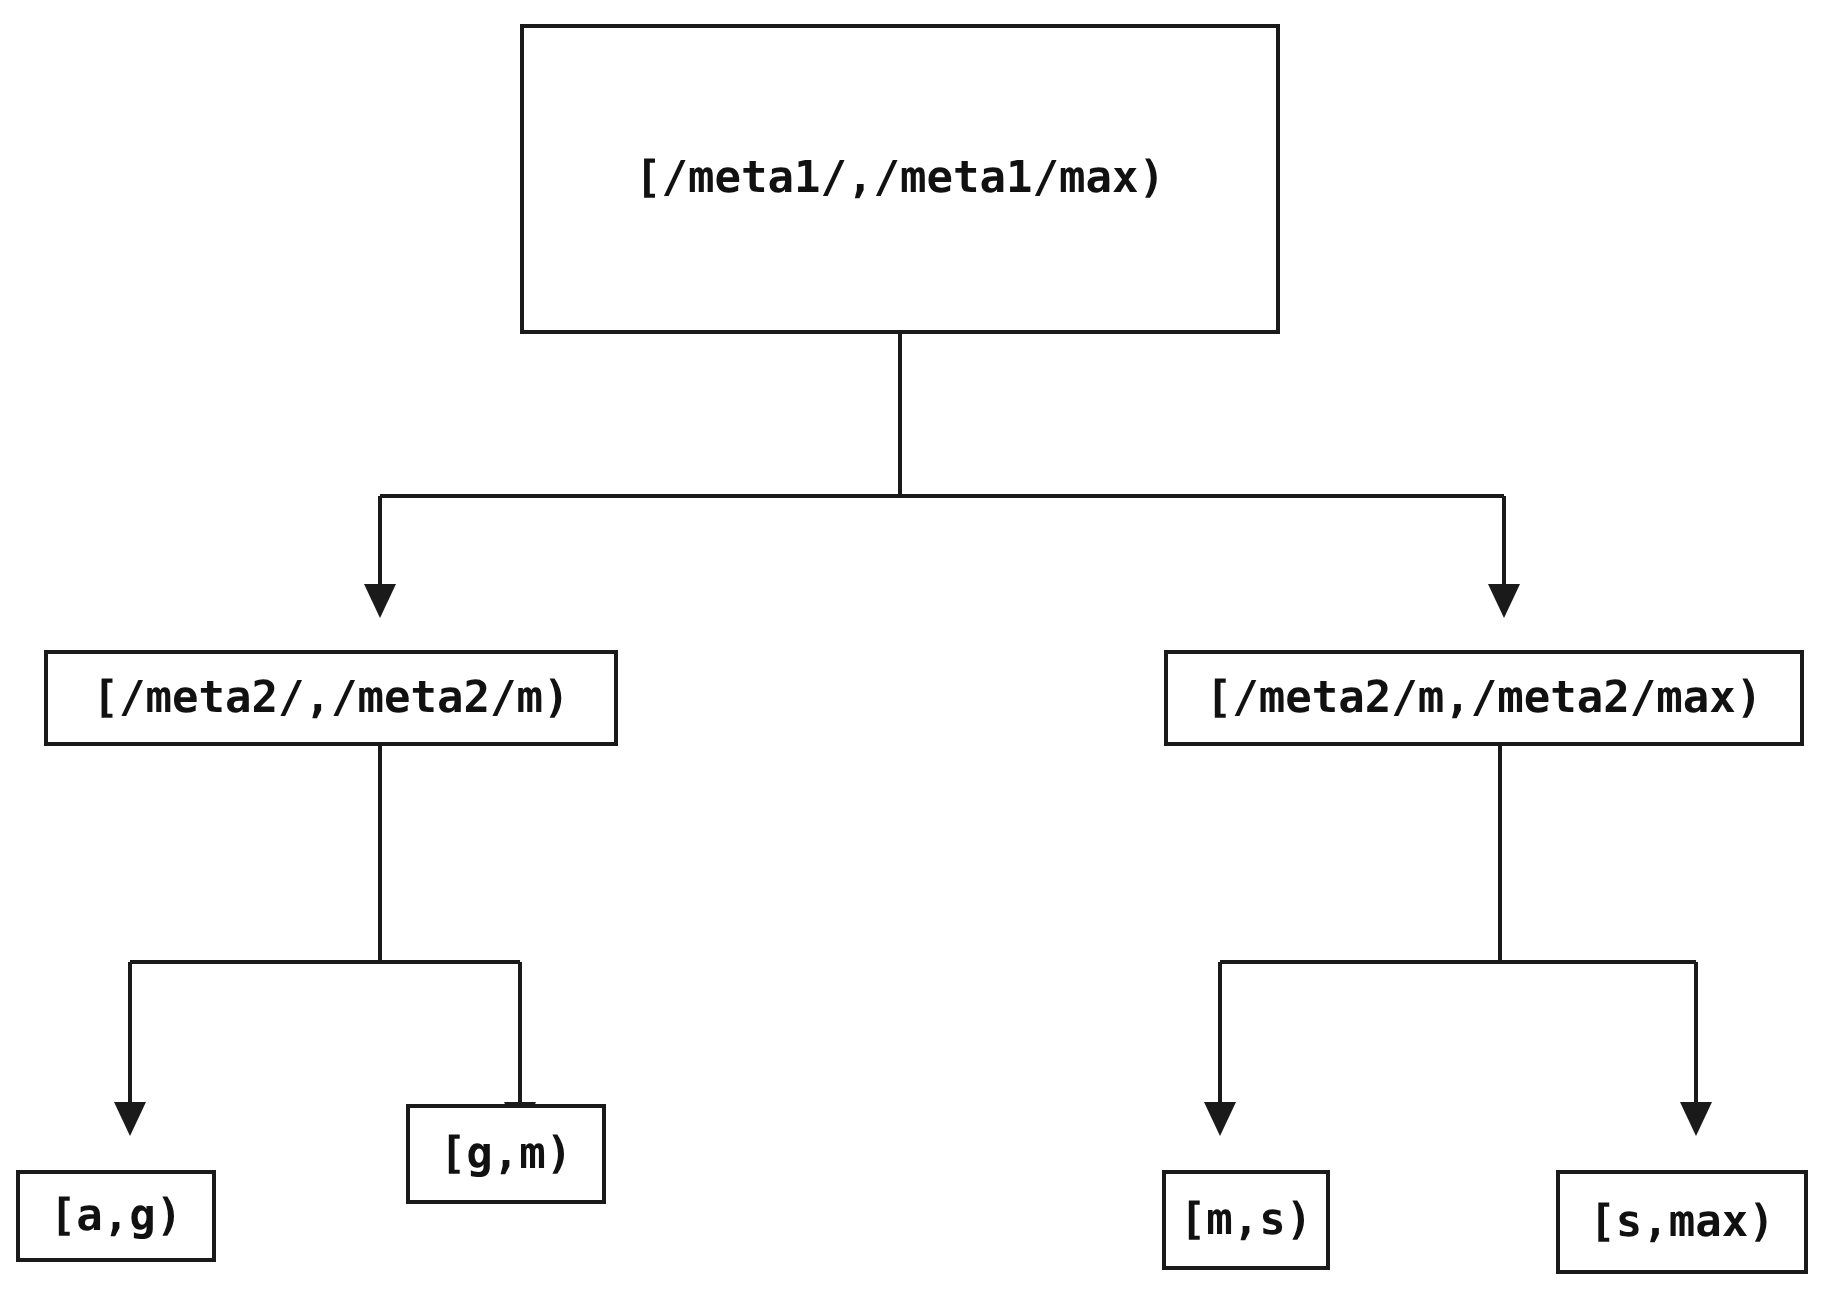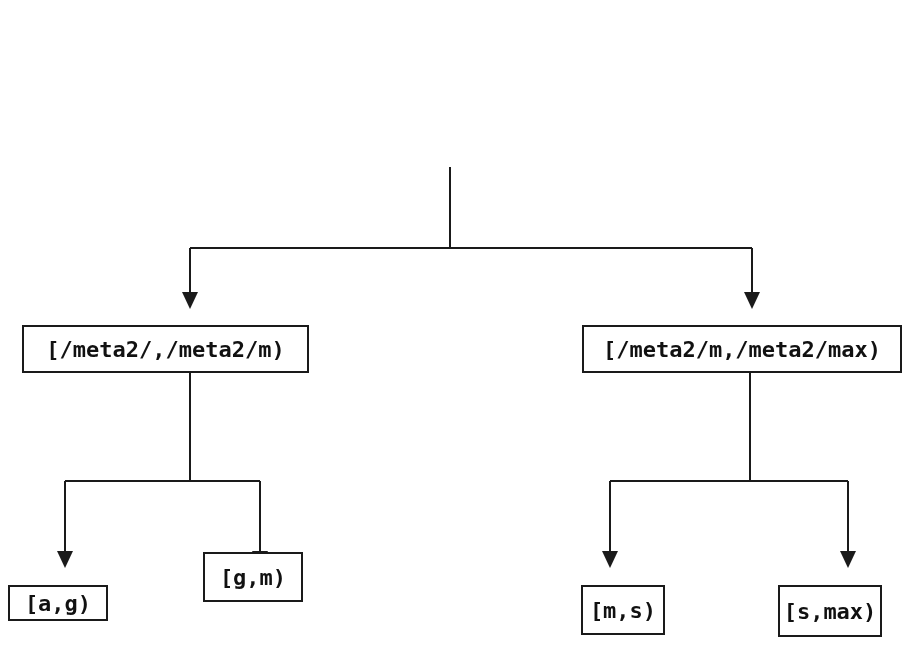--- a/index.html
+++ b/index.html
@@ -36,24 +36,24 @@
     font-size: 22px;
     font-weight: bold;
     color: #111111;
     white-space: nowrap;
     letter-spacing: 0;
   }
   
   #node-root        { left: 260px; top: 12px;  width: 380px; height: 155px; }
   #node-meta2-left  { left: 22px;  top: 325px; width: 287px; height: 48px; }
   #node-meta2-right { left: 582px; top: 325px; width: 320px; height: 48px; align-items: center; }
-  #node-leaf-ag     { left: 8px;   top: 585px; width: 100px; height: 36px; }
+  #node-leaf-ag     { left: 8px;   top: 585px; width: 100px; height: 46px; }
   #node-leaf-gm     { left: 203px; top: 552px; width: 100px; height: 50px; }
   #node-leaf-ms     { left: 581px; top: 585px; width: 84px; height: 50px; }
-  #node-leaf-smax   { left: 778px; top: 585px; width: 104px; height: 52px; }
+  #node-leaf-smax   { left: 778px; top: 585px; width: 126px; height: 52px; }
 
   .edge {
     stroke: #1a1a1a;
     stroke-width: 2;
     fill: none;
   }
   .arrowhead {
     fill: #1a1a1a;
     stroke: none;
   }
@@ -80,20 +80,23 @@
     <polygon class="arrowhead" points="252,551 268,551 260,568"></polygon>
 
     <path class="edge" d="M750,373 L750,481"></path>
     <path class="edge" d="M610,481 L848,481"></path>
     <path class="edge" d="M610,481 L610,552"></path>
     <polygon class="arrowhead" points="602,551 618,551 610,568"></polygon>
     <path class="edge" d="M848,481 L848,552"></path>
     <polygon class="arrowhead" points="840,551 856,551 848,568"></polygon>
   </svg>
 
+  <div class="node" id="node-root">
+    <span class="node-label">[/meta1/,/meta1/max)</span>
+  </div>
 
   <div class="node" id="node-meta2-left">
     <span class="node-label">[/meta2/,/meta2/m)</span>
   </div>
 
   <div class="node" id="node-meta2-right">
     <span class="node-label">[/meta2/m,/meta2/max)</span>
   </div>
 
   <div class="node" id="node-leaf-ag">

